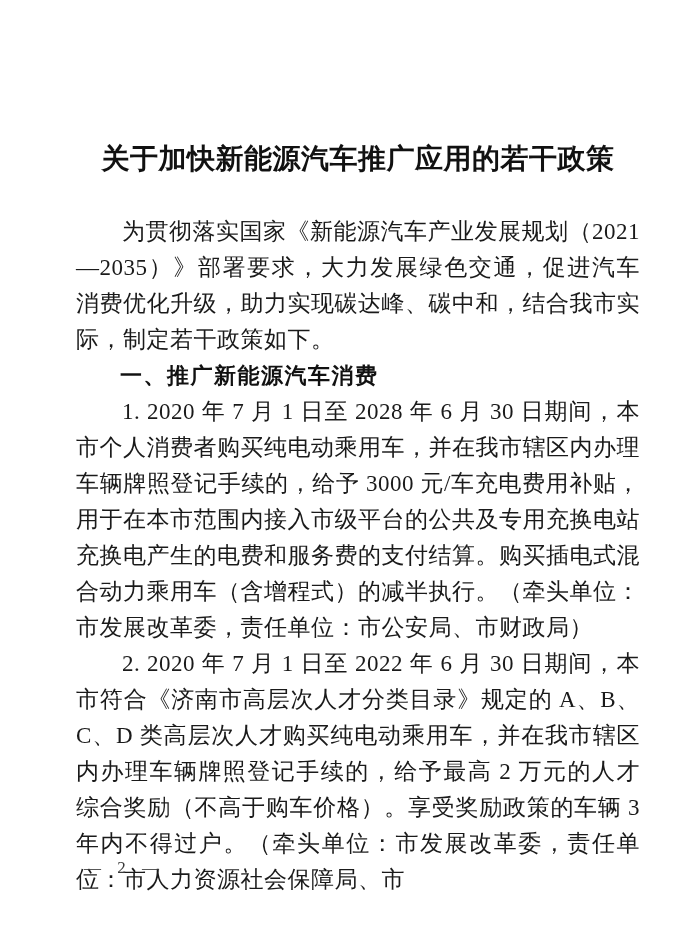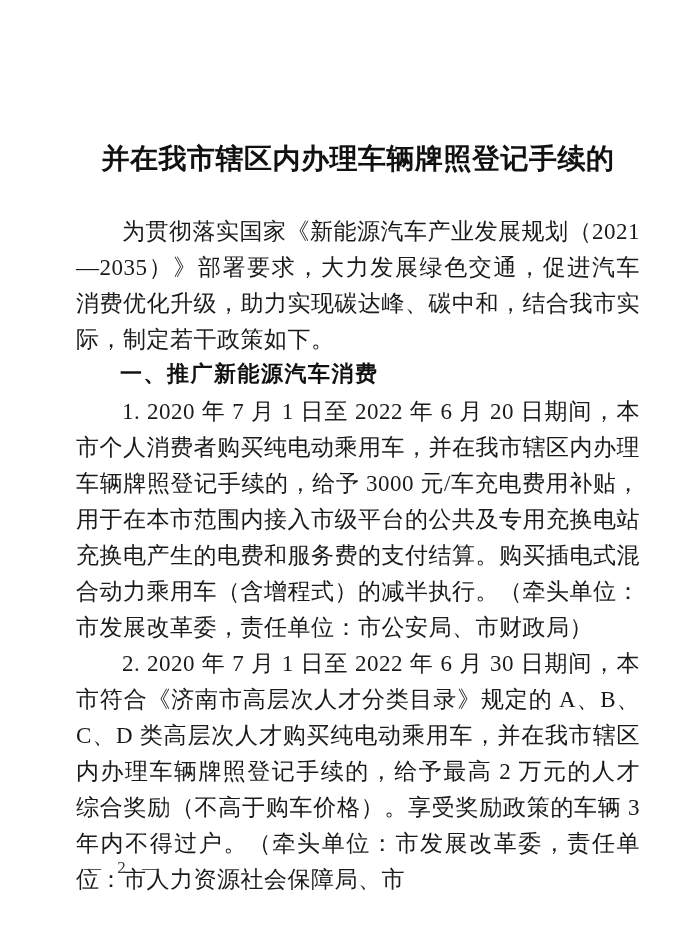--- a/index.html
+++ b/index.html
@@ -40,42 +40,42 @@
     color: #1a1a1a;
   }
   .section-heading {
     margin: 0;
     font-size: 22px;
     line-height: 36px;
     font-weight: bold;
     text-indent: 2em;
     letter-spacing: 1.5px;
     color: #111111;
-    font-family: Liberation Mono, monospace;
+    font-family: Liberation Sans, sans-serif;
   }
   .page-number {
     position: absolute;
     left: 84px;
     top: 858px;
     font-size: 17px;
     letter-spacing: 6px;
     color: #3a3a3a;
     font-family: "Liberation Serif", "DejaVu Serif", serif;
   }
 </style>
 </head>
 <body>
 
 <div class="page">
   <div class="content">
-    <h1 class="doc-title">并在我市辖区内办理车辆牌照登记手续的</h1>
+    <h1 class="doc-title">关于加快新能源汽车推广应用的若干政策</h1>
 
     <p class="body-para">为贯彻落实国家《新能源汽车产业发展规划（2021—2035）》部署要求，大力发展绿色交通，促进汽车消费优化升级，助力实现碳达峰、碳中和，结合我市实际，制定若干政策如下。</p>
 
     <p class="section-heading">一、推广新能源汽车消费</p>
 
-    <p class="body-para">1. 2020 年 7 月 1 日至 2022 年 6 月 20 日期间，本市个人消费者购买纯电动乘用车，并在我市辖区内办理车辆牌照登记手续的，给予 3000 元/车充电费用补贴，用于在本市范围内接入市级平台的公共及专用充换电站充换电产生的电费和服务费的支付结算。购买插电式混合动力乘用车（含增程式）的减半执行。（牵头单位：市发展改革委，责任单位：市公安局、市财政局）</p>
+    <p class="body-para">1. 2020 年 7 月 1 日至 2028 年 6 月 30 日期间，本市个人消费者购买纯电动乘用车，并在我市辖区内办理车辆牌照登记手续的，给予 3000 元/车充电费用补贴，用于在本市范围内接入市级平台的公共及专用充换电站充换电产生的电费和服务费的支付结算。购买插电式混合动力乘用车（含增程式）的减半执行。（牵头单位：市发展改革委，责任单位：市公安局、市财政局）</p>
 
     <p class="body-para">2. 2020 年 7 月 1 日至 2022 年 6 月 30 日期间，本市符合《济南市高层次人才分类目录》规定的 A、B、C、D 类高层次人才购买纯电动乘用车，并在我市辖区内办理车辆牌照登记手续的，给予最高 2 万元的人才综合奖励（不高于购车价格）。享受奖励政策的车辆 3 年内不得过户。（牵头单位：市发展改革委，责任单位：市人力资源社会保障局、市</p>
   </div>
 
   <div class="page-number">— 2 —</div>
 </div>
 
 </body></html>

